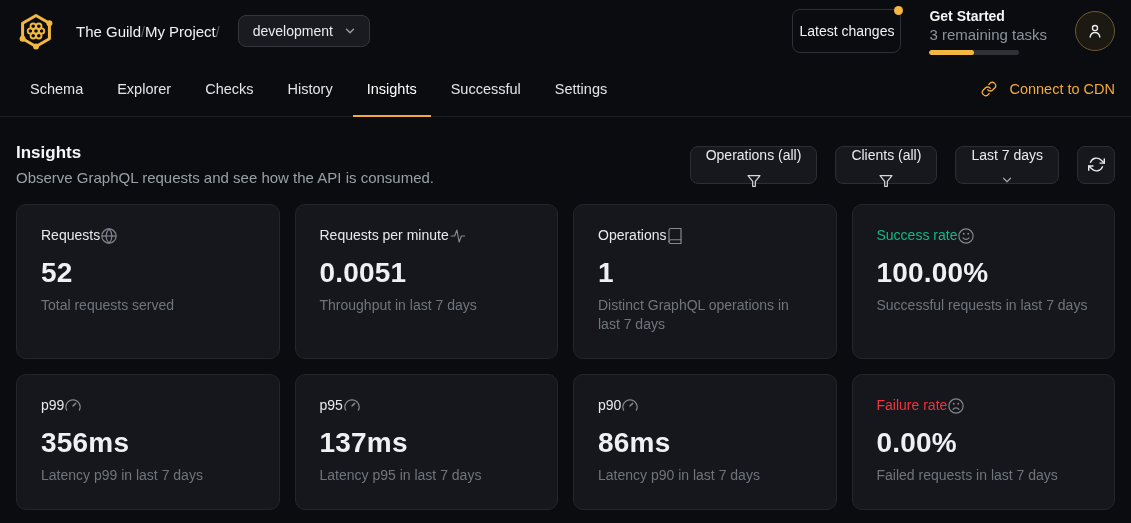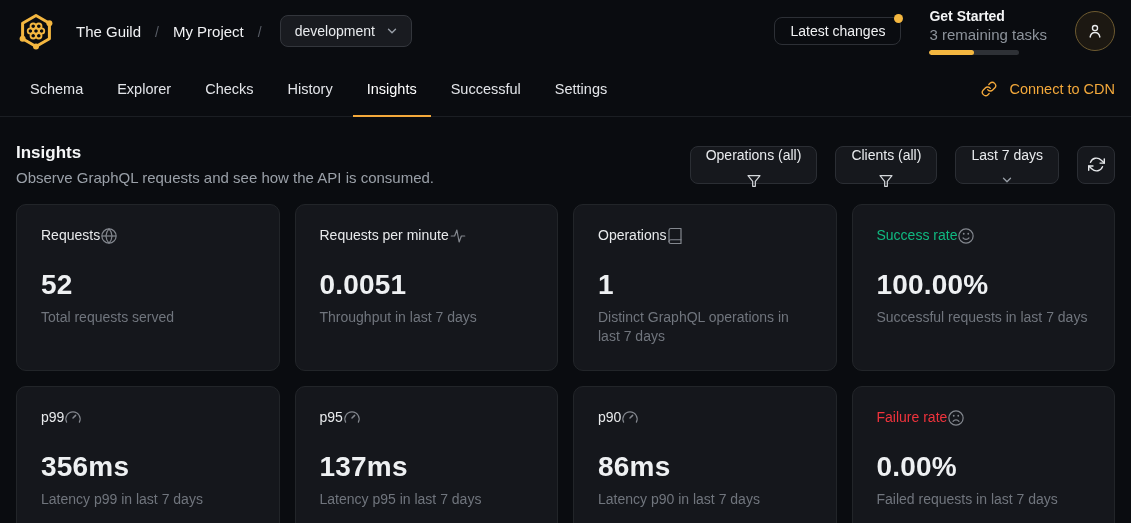--- a/index.html
+++ b/index.html
@@ -27,43 +27,43 @@
 
   
   .header {
     height: 62px;
     display: flex;
     align-items: center;
     padding: 0 16px;
     gap: 12px;
   }
   .logo { width: 40px; height: 40px; flex: 0 0 auto; cursor: pointer; }
-  .crumbs { display: flex; align-items: flex-end; gap: 14px; font-size: 15px; margin-left: 8px; }
+  .crumbs { display: flex; align-items: flex-end; font-size: 15px; margin-left: 8px; }
   .crumb { color: #f1f2f4; cursor: pointer; }
   .crumb-sep { color: #585d66; font-size: 14px; }
   .select-btn {
     margin-left: 6px;
     display: flex; align-items: center; gap: 10px;
     background: #191b20;
     border: 1px solid #33363c;
     border-radius: 8px;
     height: 32px;
     padding: 0 12px 0 14px;
     color: #e9ebee;
     font-size: 14px;
     cursor: pointer;
   }
   .header-right { margin-left: auto; display: flex; align-items: center; gap: 28px; }
   .latest-btn {
     position: relative;
     background: transparent;
     border: 1px solid #2d3036;
     border-radius: 8px;
-    height: 28px;
-    padding: 0 15px;
+    height: 44px;
+    padding: 0 6px;
     color: #f1f2f4;
     font-size: 14px;
     font-family: inherit;
     cursor: pointer;
   }
   .latest-dot {
     position: absolute; top: -4px; right: -3px;
     width: 9px; height: 9px; border-radius: 50%;
     background: var(--gold);
   }
@@ -141,21 +141,21 @@
     border-radius: 10px;
     padding: 22px 24px 24px 24px;
     min-height: 140px;
   }
   .grid .card:nth-child(n+5) { min-height: 126px; }
   .card-head { display: flex; align-items: flex-start; justify-content: flex-start; }
   .card-title { font-size: 14px; font-weight: 500; color: #e8eaec; }
   .card-title.tone-success { color: var(--success); }
   .card-title.tone-danger { color: var(--danger); }
   .card-icon { color: #83878e; }
-  .card-value { font-size: 28px; font-weight: 700; color: #eef0f2; margin-top: 24px; letter-spacing: 0.2px; }
+  .card-value { font-size: 28px; font-weight: 700; color: #eef0f2; margin-top: 12px; letter-spacing: 0.2px; }
   .card-caption { font-size: 14px; color: var(--muted); margin-top: 7px; line-height: 1.35; max-width: 230px; }
 </style>
 </head>
 <body>
 
 <div class="header">
   <div class="logo">
     <svg viewBox="0 0 40 40" width="40" height="40" fill="none" stroke="#f4b740">
       <path d="M20 4.5 33.4 12.2 V27.8 L20 35.5 L6.6 27.8 V12.2 Z" stroke-width="3" stroke-linejoin="round"></path>
       <circle cx="33.4" cy="12.2" r="3" fill="#f4b740" stroke="none"></circle>

